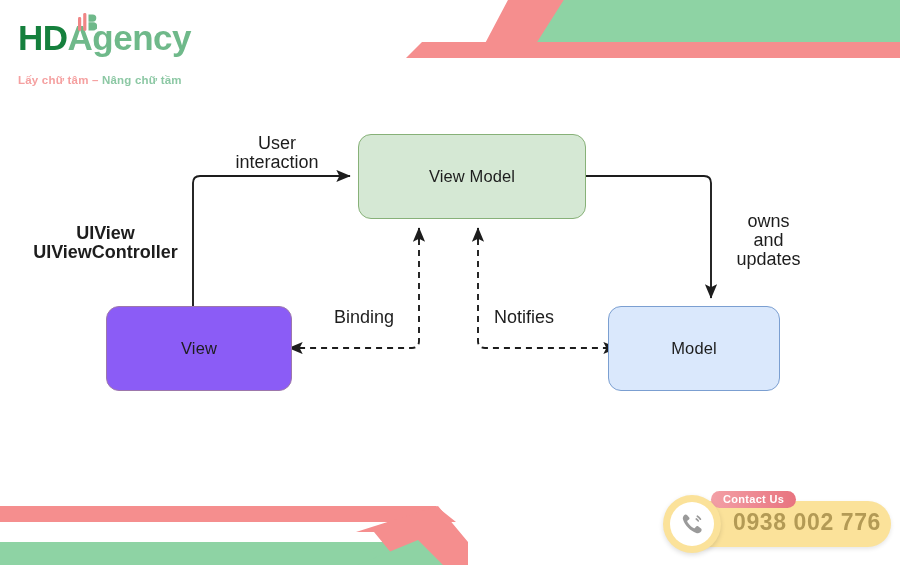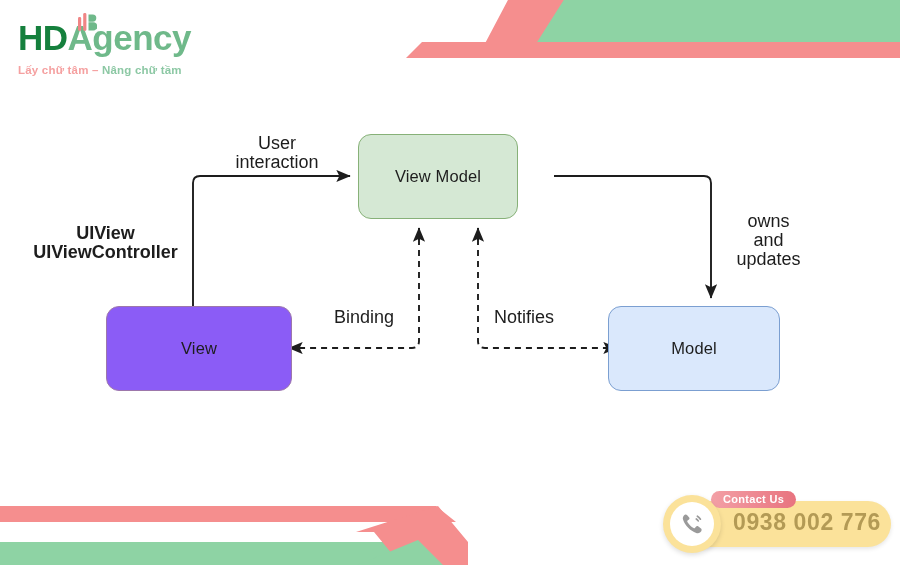--- a/index.html
+++ b/index.html
@@ -99,21 +99,21 @@
   .logo-hd { color: #15803d; }
   .logo-agency { color: #6fb98a; }
   .logo-mark {
     position: absolute;
     left: 59px;
     top: -5px;
     width: 20px;
     height: 22px;
   }
   .logo-tagline {
-    margin-top: 6px;
+    margin-top: 16px;
     font-size: 11.5px;
     font-weight: bold;
     white-space: nowrap;
     letter-spacing: 0.2px;
   }
   .tag-pink { color: #f5a0a0; }
   .tag-green { color: #8cc8a4; }
 
   
   #diagram {
@@ -130,21 +130,21 @@
     display: flex;
     align-items: center;
     justify-content: center;
     font-size: 16.5px;
     color: #1d1d1d;
     letter-spacing: 0.1px;
   }
   #node-viewmodel {
     left: 358px;
     top: 134px;
-    width: 160px;
+    width: 228px;
     height: 85px;
     background: #d5e8d4;
     border: 1.3px solid #87b178;
   }
   #node-view {
     left: 106px;
     top: 306px;
     width: 186px;
     height: 85px;
     background: #8b5cf6;

